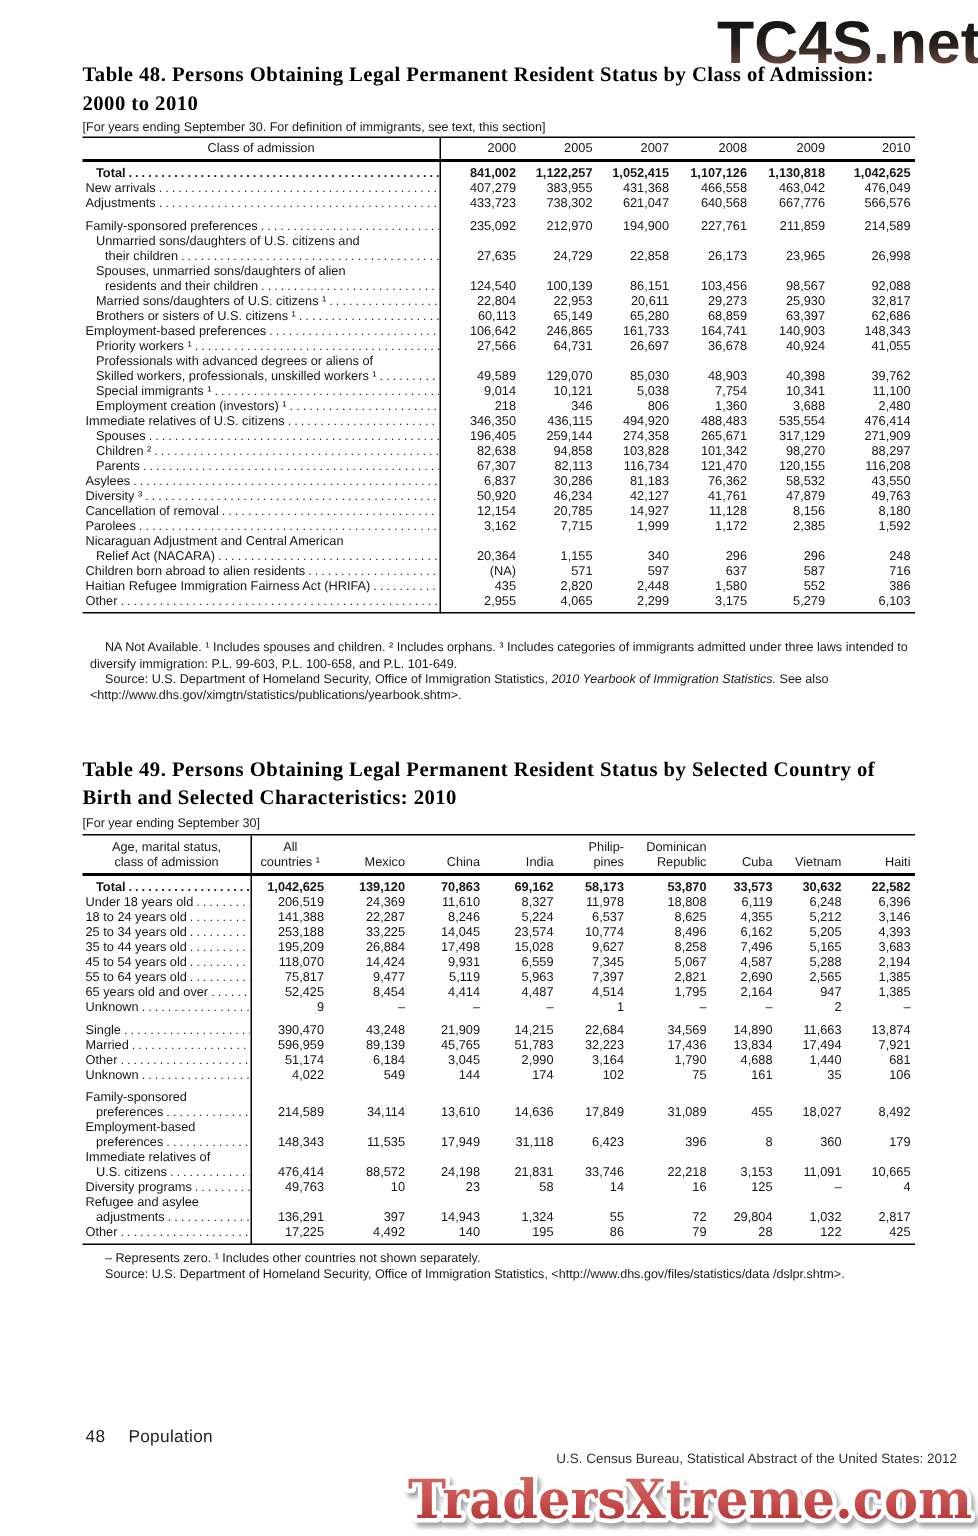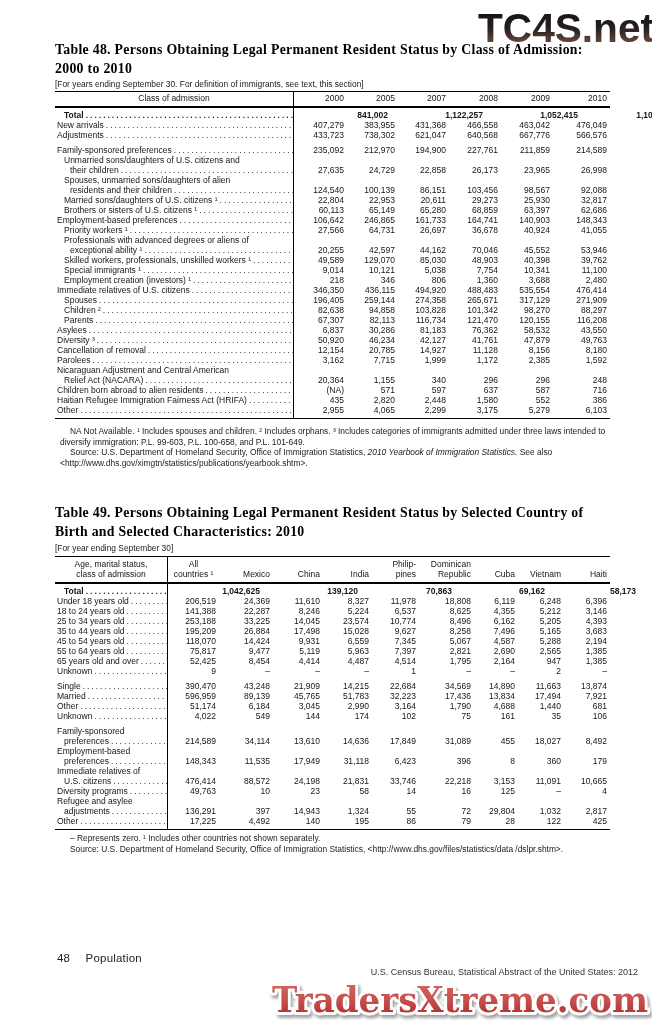--- a/index.html
+++ b/index.html
@@ -26,21 +26,21 @@
   .thead48 { padding:2px 0 2px; }
   .thead48 .chead { text-align:center; line-height:9.5px; }
   .thead49 { padding:3px 0 2px; }
   .h1,.h2 { line-height:9.8px; min-height:9.8px; }
   .hc { text-align:right; padding-right:8px; }
   .hc-center { text-align:center; padding-right:4px; }
   .hlabel { text-align:center; }
   .tbody { padding:2px 0 3px; border-bottom:1.8px solid #000; font-size:8.5px; }
   .trow { line-height:10px; }
   .trow.gap { margin-top:5px; }
-  .trow.bold { font-weight:bold;gap:44px; }
+  .trow.bold { font-weight:bold; }
   .lab { display:flex; overflow:hidden; }
   .lab .t { white-space:nowrap; flex:0 0 auto; }
   .lab.dots::after {
     content:"......................................................................................................................................";
     letter-spacing:2px; white-space:nowrap; overflow:hidden; flex:1 1 0;
     min-width:0; margin-left:2px; color:#1c1c1c;
   }
   .num { text-align:right; padding-right:8px; white-space:nowrap; }
   .trow .num:last-child, .thead .hc:last-child { padding-right:3px; }
   
@@ -214,31 +214,20 @@
             <span class="t">Professionals with advanced degrees or aliens of</span>
           </div>
           <div class="num"></div>
           <div class="num"></div>
           <div class="num"></div>
           <div class="num"></div>
           <div class="num"></div>
           <div class="num"></div>
         </div>
         <div class="trow g48">
-          <div class="lab dots" style="padding-left: 15px;">
-            <span class="t">exceptional ability ¹</span>
-          </div>
-          <div class="num">20,255</div>
-          <div class="num">42,597</div>
-          <div class="num">44,162</div>
-          <div class="num">70,046</div>
-          <div class="num">45,552</div>
-          <div class="num">53,946</div>
-        </div>
-        <div class="trow g48">
           <div class="lab dots" style="padding-left: 9px;">
             <span class="t">Skilled workers, professionals, unskilled workers ¹</span>
           </div>
           <div class="num">49,589</div>
           <div class="num">129,070</div>
           <div class="num">85,030</div>
           <div class="num">48,903</div>
           <div class="num">40,398</div>
           <div class="num">39,762</div>
         </div>

